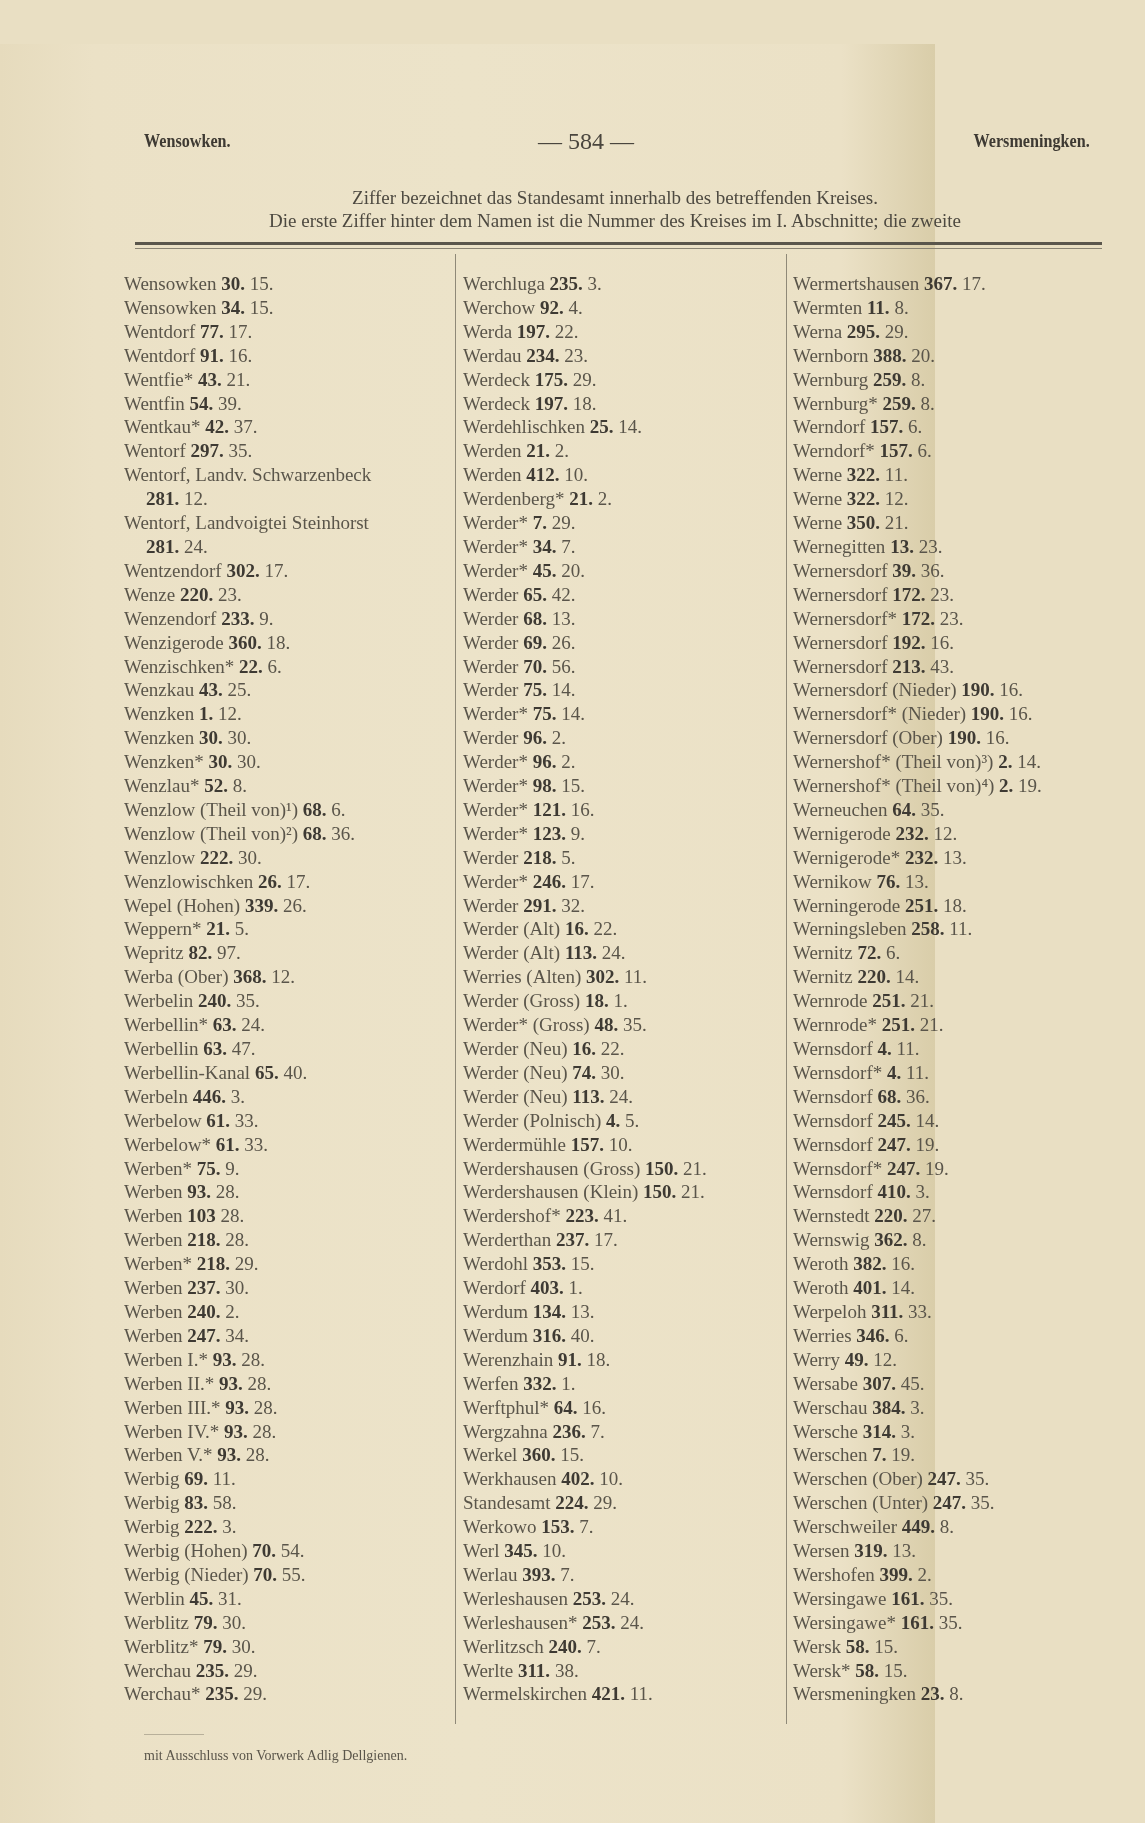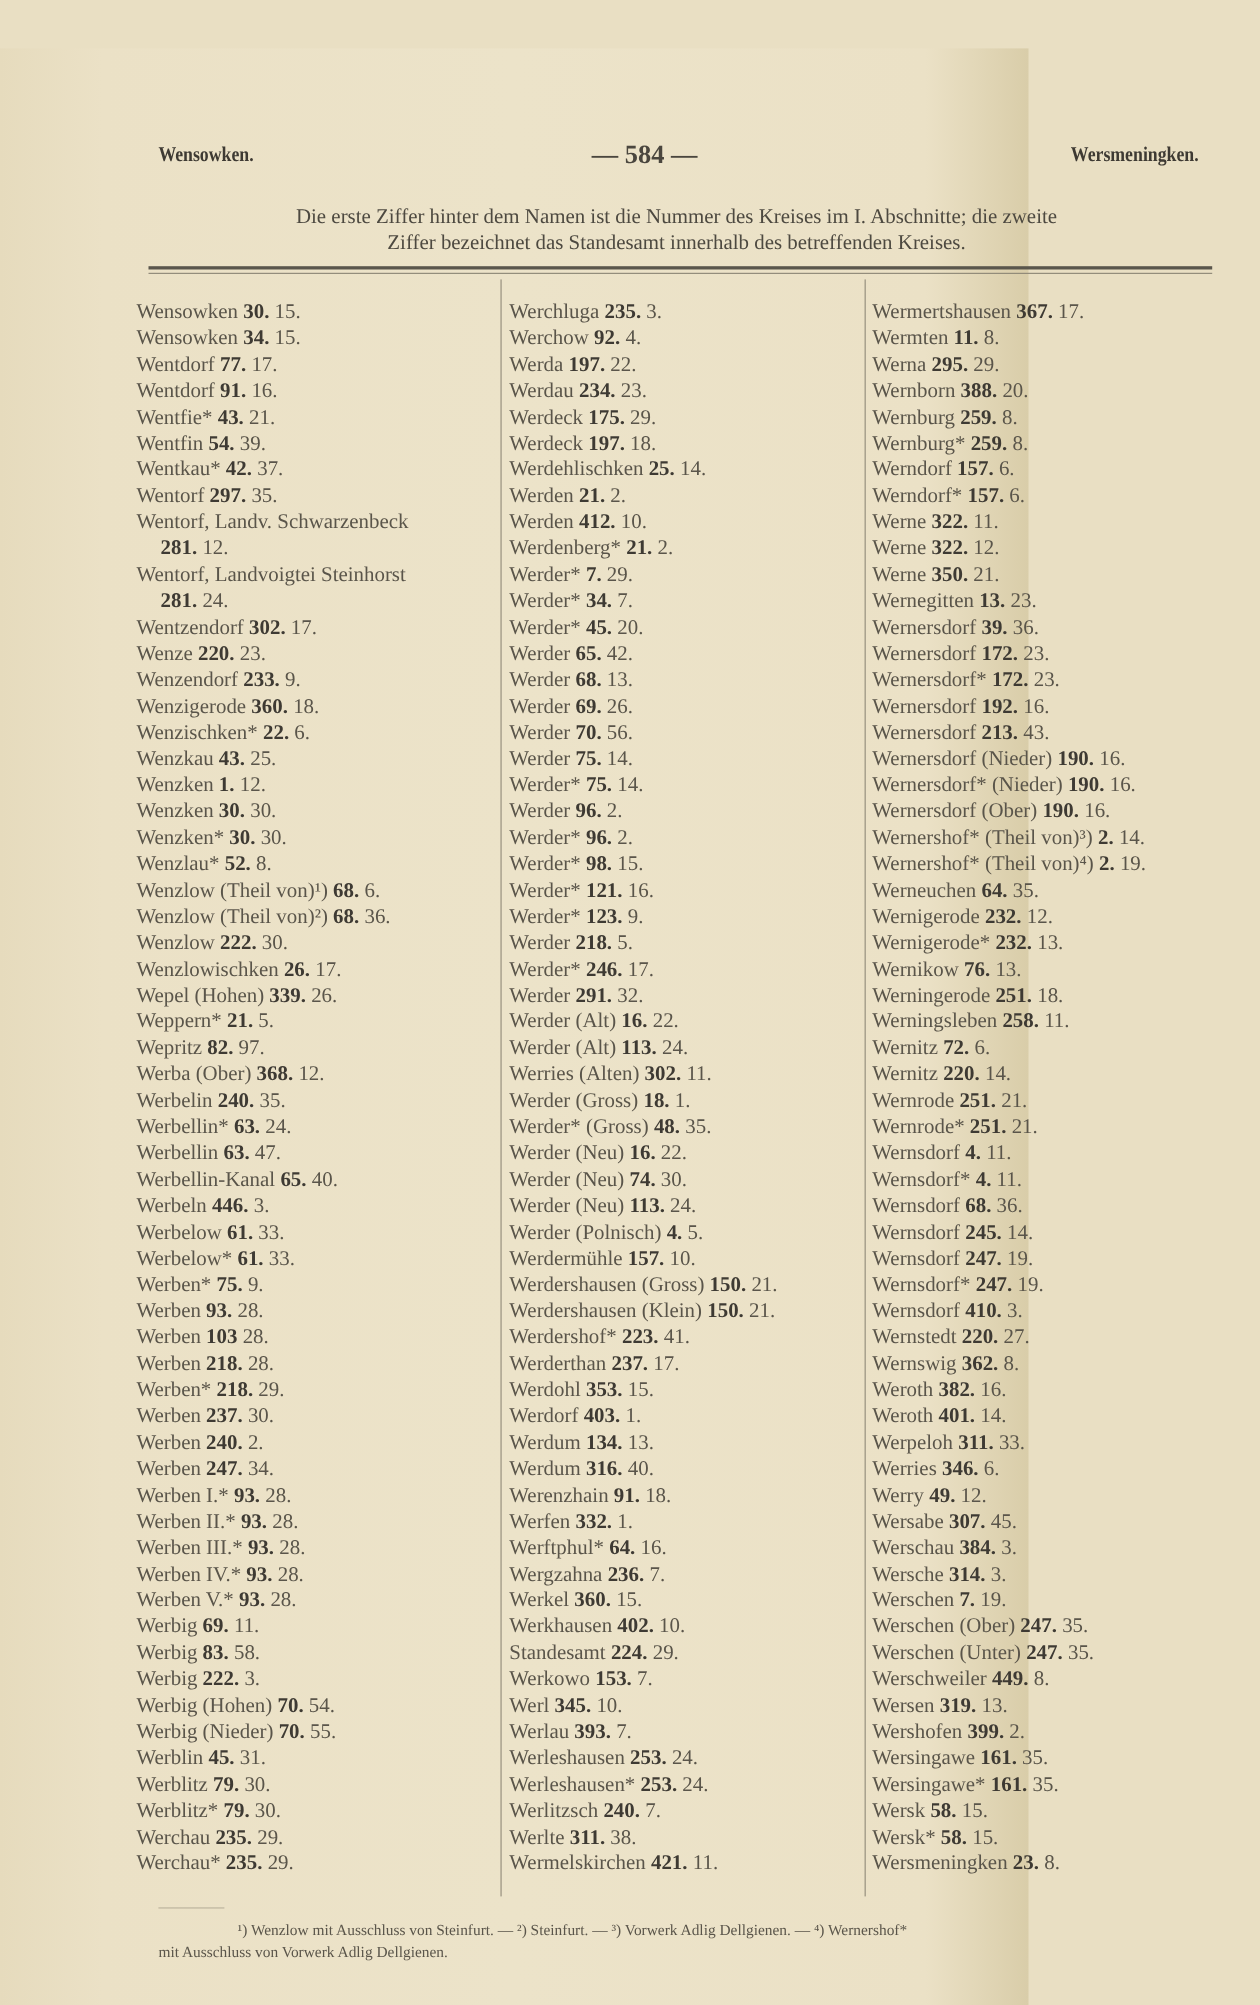--- a/index.html
+++ b/index.html
@@ -13,21 +13,21 @@
   .page {
     position:absolute; left:0; top:0; width:935px; height:1823px;
     background:linear-gradient(90deg,#e6dbbd 0%,#ebe1c6 10%,#ece3c9 50%,#ebe1c6 90%,#d9cda9 100%);
     margin-top:44px;
   }
   .runhead {
     position:absolute; top:86px; left:0; width:1145px; height:30px;
     font-family:"Liberation Serif", serif;
   }
   .rh-left { position:absolute; left:144px; top:0; font-weight:bold; font-size:19px; color:#3e3a33; transform:scaleX(0.85); transform-origin:left; }
-  .rh-center { position:absolute; left:538px; top:-2px; font-size:24px; color:#4a463e;font-weight:bold; }
+  .rh-center { position:absolute; left:538px; top:-2px; font-size:24px; color:#4a463e; }
   .rh-right { position:absolute; right:55px; top:0; font-weight:bold; font-size:19px; color:#3e3a33; transform:scaleX(0.85); transform-origin:right; }
   .intro {
     position:absolute; top:142px; left:130px; width:970px;
     text-align:center; font-family:"Liberation Serif", serif; font-size:19px;
     line-height:23px; color:#4d4940;
   }
   .intro span { display:block; }
   .rule-thick { position:absolute; top:198px; left:135px; width:967px; height:3px; background:#5a564c; }
   .rule-thin { position:absolute; top:204px; left:135px; width:967px; height:1px; background:#8a8474; }
   .coldiv { position:absolute; width:1px; background:#8f8978; }
@@ -51,22 +51,22 @@
 
 <div class="page">
 
   <div class="runhead">
     <span class="rh-left">Wensowken.</span>
     <span class="rh-center">— 584 —</span>
     <span class="rh-right">Wersmeningken.</span>
   </div>
 
   <div class="intro">
+    <span>Ziffer bezeichnet das Standesamt innerhalb des betreffenden Kreises.</span>
     <span>Die erste Ziffer hinter dem Namen ist die Nummer des Kreises im I. Abschnitte; die zweite</span>
-    <span>Ziffer bezeichnet das Standesamt innerhalb des betreffenden Kreises.</span>
   </div>
 
   <div class="rule-thick"></div>
   <div class="rule-thin"></div>
 
   <div class="coldiv" style="left:455px; top:210px; height:1470px;"></div>
   <div class="coldiv" style="left:786px; top:210px; height:1470px;"></div>
 
   <div class="col" style="left:124px; width:316px;">
       <span class="entry"><span>Wensowken</span> <span class="k">30.</span> <span>15.</span></span>
@@ -250,16 +250,15 @@
       <span class="entry"><span>Wershofen</span> <span class="k">399.</span> <span>2.</span></span>
       <span class="entry"><span>Wersingawe</span> <span class="k">161.</span> <span>35.</span></span>
       <span class="entry"><span>Wersingawe*</span> <span class="k">161.</span> <span>35.</span></span>
       <span class="entry"><span>Wersk</span> <span class="k">58.</span> <span>15.</span></span>
       <span class="entry"><span>Wersk*</span> <span class="k">58.</span> <span>15.</span></span>
       <span class="entry"><span>Wersmeningken</span> <span class="k">23.</span> <span>8.</span></span>
     </div>
 
   <div class="fn-rule"></div>
   <div class="footnotes">
-    <span class="fn1">¹) Wenzlow mit Ausschluss von Steinfurt. — ²) Steinfurt. — ³) Vorwerk Adlig Dellgienen. — ⁴) Wernershof*</span>
     <span>mit Ausschluss von Vorwerk Adlig Dellgienen.</span>
   </div>
 </div>
 
 </body></html>

